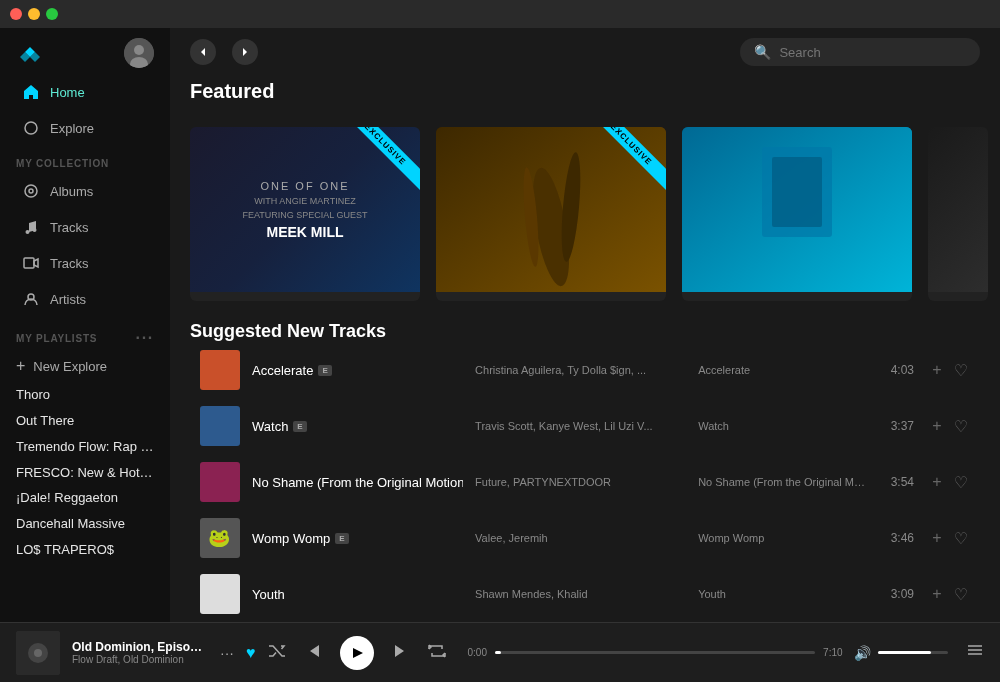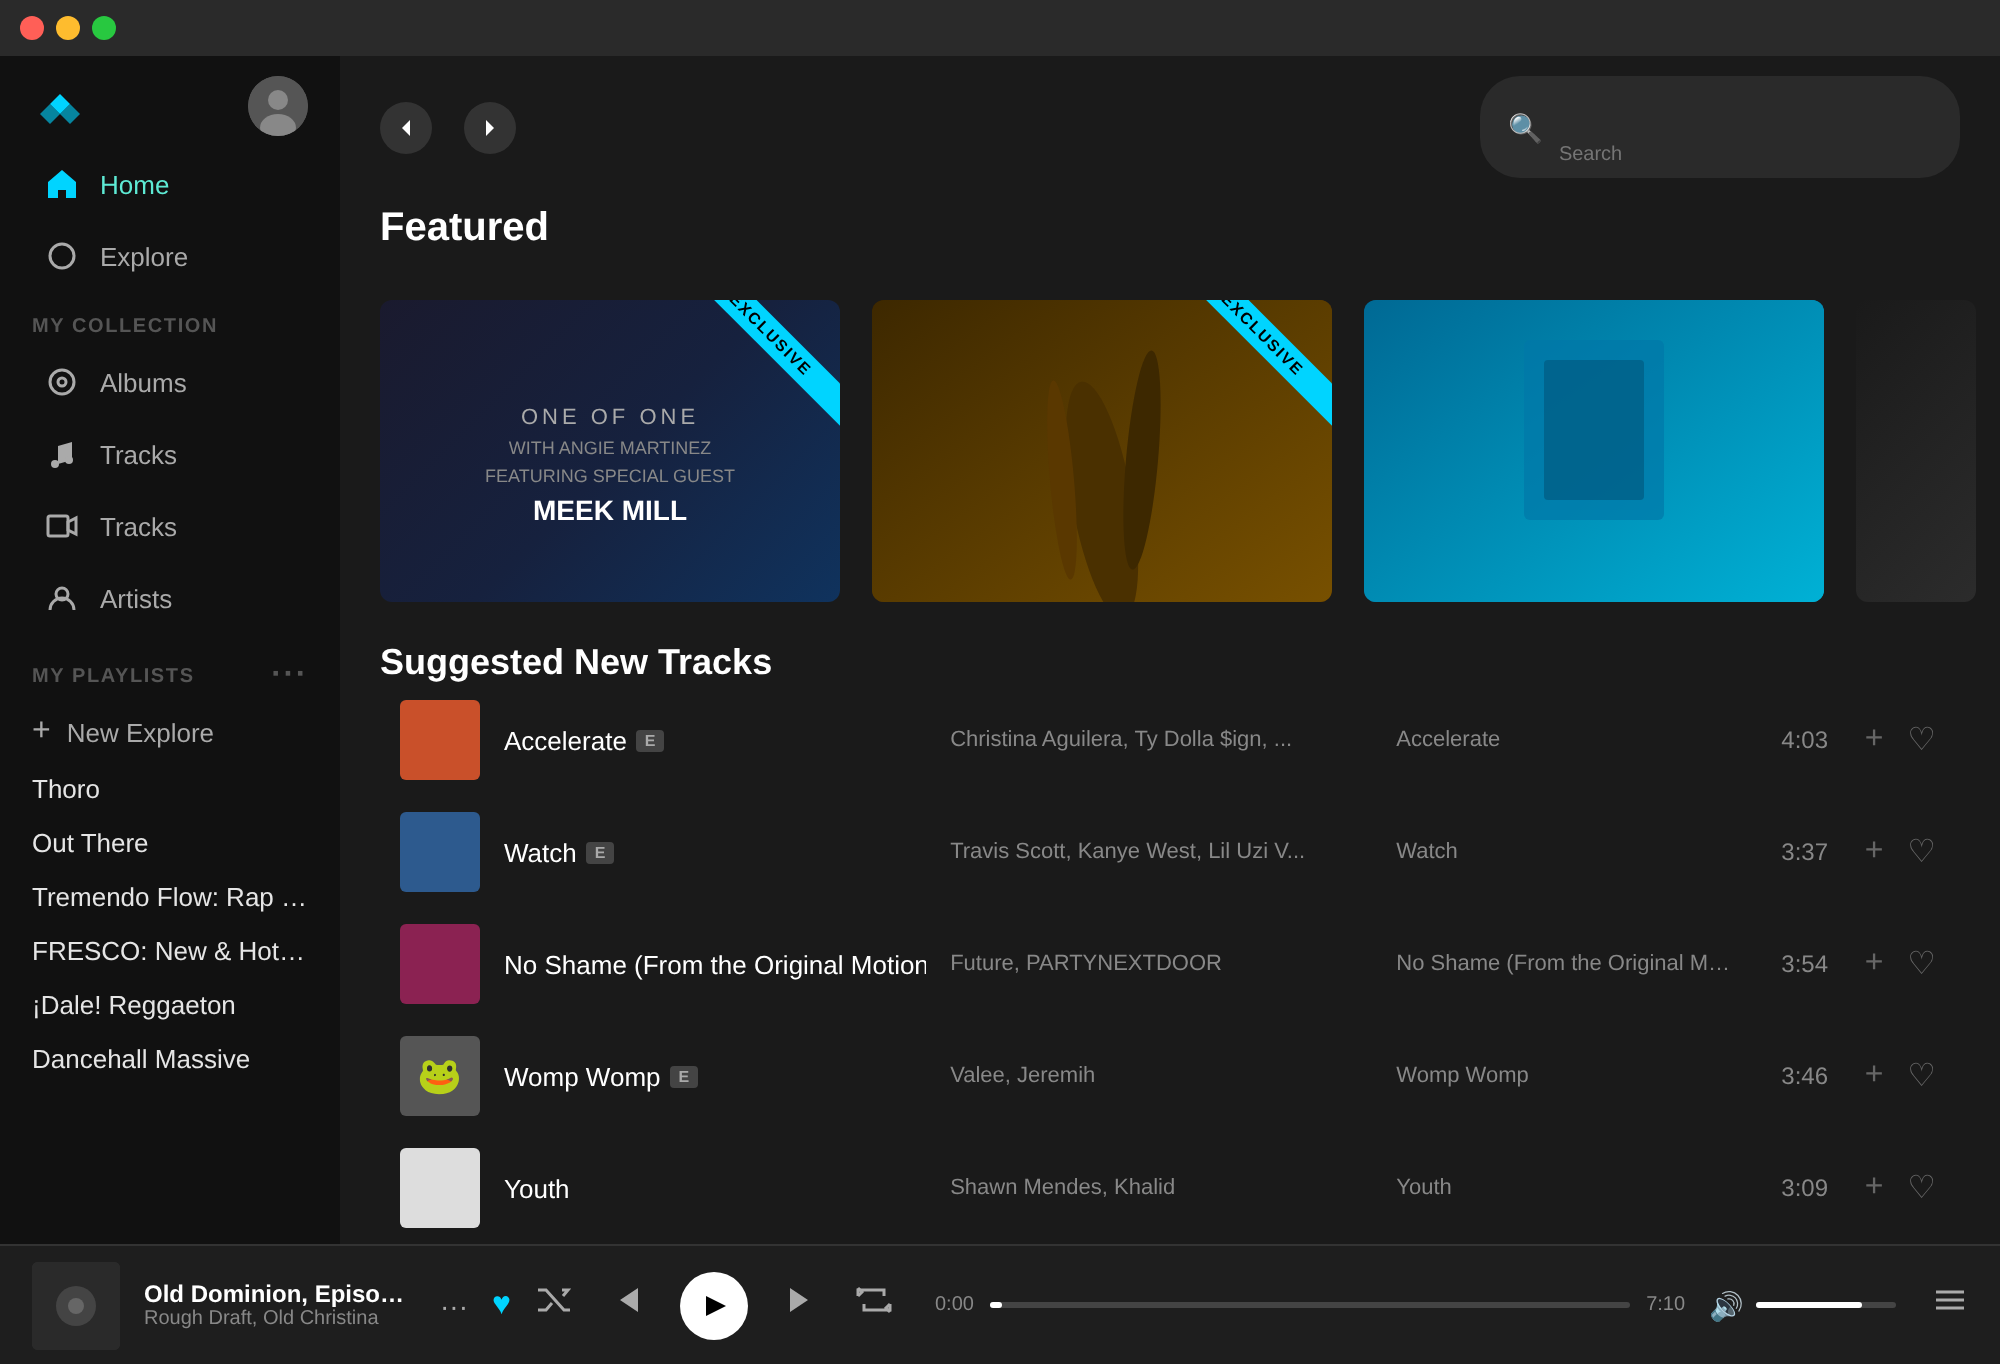--- a/index.html
+++ b/index.html
@@ -183,24 +183,23 @@
       background: #2a2a2a;
       border-radius: 20px;
       padding: 6px 14px;
       gap: 8px;
       width: 240px;
     }
     .search-bar input {
       background: none;
       border: none;
       color: #f97316;
-      font-size: 10px;
+      font-size: 13px;
       outline: none;
       width: 100%;
-      margin-top: 28px;
     }
     .search-icon { color: #aaa; font-size: 14px; }
 
     
     .section-title {
       padding: 4px 20px 24px;
       font-size: 20px;
       font-weight: 700;
     }
 
@@ -574,20 +573,21 @@
       <span class="plus">+</span>
       <span>New Explore</span>
     </div>
 
     <div class="playlist-item">Thoro</div>
     <div class="playlist-item">Out There</div>
     <div class="playlist-item">Tremendo Flow: Rap en E...</div>
     <div class="playlist-item">FRESCO: New &amp; Hot in La...</div>
     <div class="playlist-item">¡Dale! Reggaeton</div>
     <div class="playlist-item">Dancehall Massive</div>
+    <div class="playlist-item">LO$ TRAPERO$</div>
   </div>
 
   <div class="main-content">
 
     <div class="top-bar">
       <button class="nav-btn">
         <svg width="12" height="12" viewBox="0 0 12 12" fill="currentColor">
           <path d="M8 2L4 6l4 4"></path>
         </svg>
       </button>
@@ -771,21 +771,21 @@
 <div class="player-bar">
   <div class="player-thumb">
     <svg viewBox="0 0 44 44" width="44" height="44">
       <rect width="44" height="44" fill="#2a2a2a"></rect>
       <circle cx="22" cy="22" r="10" fill="#444"></circle>
       <circle cx="22" cy="22" r="4" fill="#666"></circle>
     </svg>
   </div>
   <div class="player-track-info">
     <div class="player-track-name">Old Dominion, Episode 6</div>
-    <div class="player-track-album">Rough Draft, Old Christina</div>
+    <div class="player-track-album">Flow Draft, Old Dominion</div>
   </div>
   <button class="player-more-btn">···</button>
   <button class="player-heart">♥</button>
 
   <div class="player-controls">
     <button class="player-btn">
       <svg width="18" height="18" viewBox="0 0 18 18" fill="none" stroke="currentColor" stroke-width="1.5">
         <path d="M1 4h4l9 10h3M1 14h4l3-3.5M13 4h3l-2.5 3"></path>
       </svg>
     </button>

